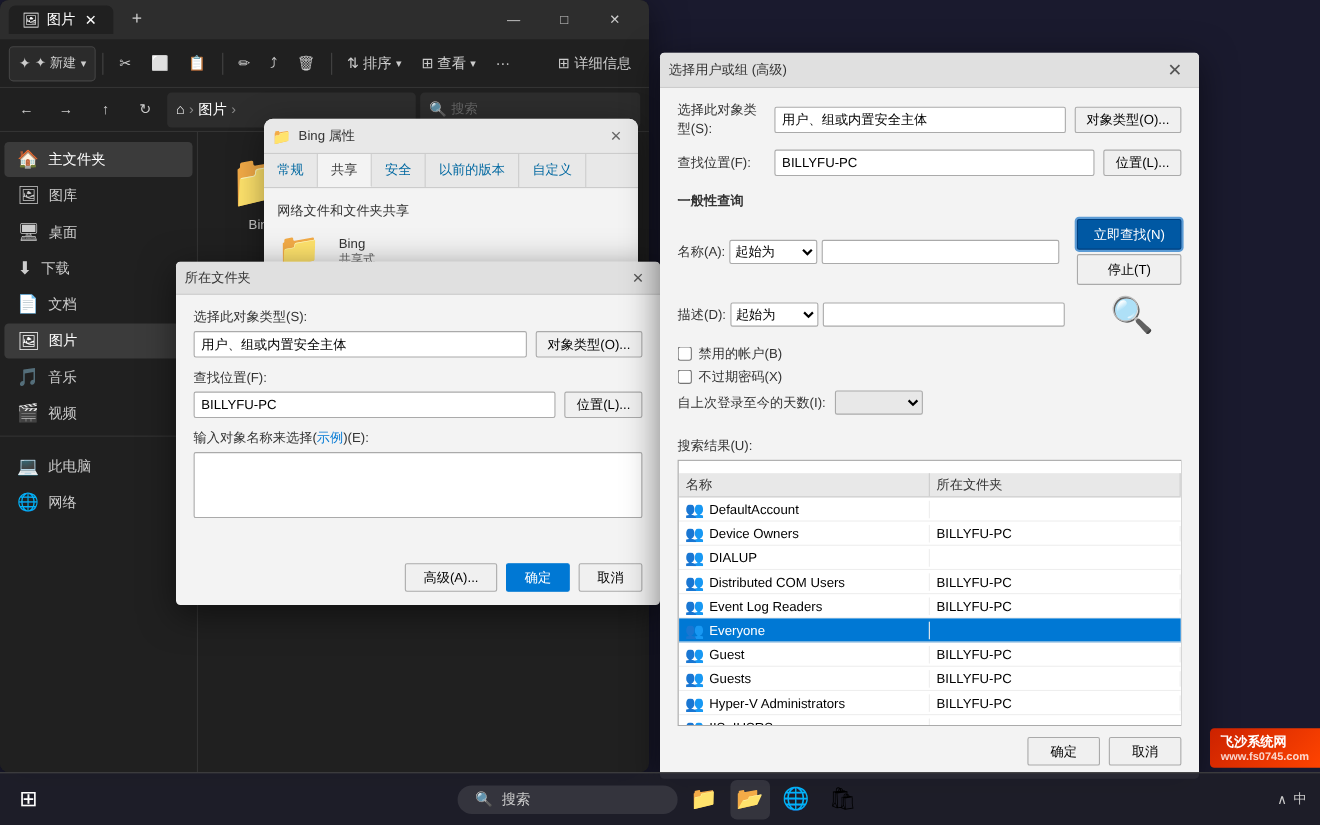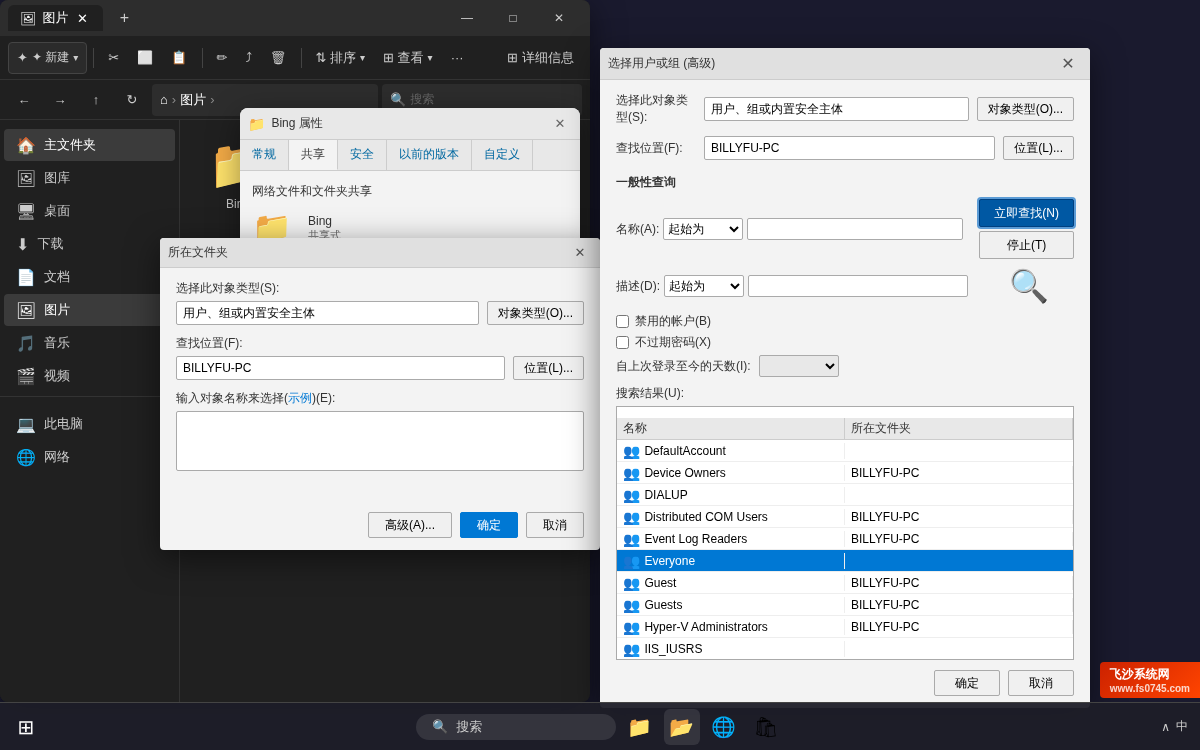--- a/index.html
+++ b/index.html
@@ -570,21 +570,21 @@
       font-size: 12px;
       color: #333;
       margin-bottom: 4px;
     }
     .adv-days-row {
       display: flex;
       align-items: center;
       gap: 8px;
       font-size: 12px;
       color: #333;
-      margin-bottom: 8px;
+      margin-bottom: 20px;
     }
     .adv-days-input {
       width: 80px;
       height: 22px;
       border: 1px solid #aaa;
       background: #e8e8e8;
       border-radius: 2px;
       font-size: 12px;
     }
     .results-label {

